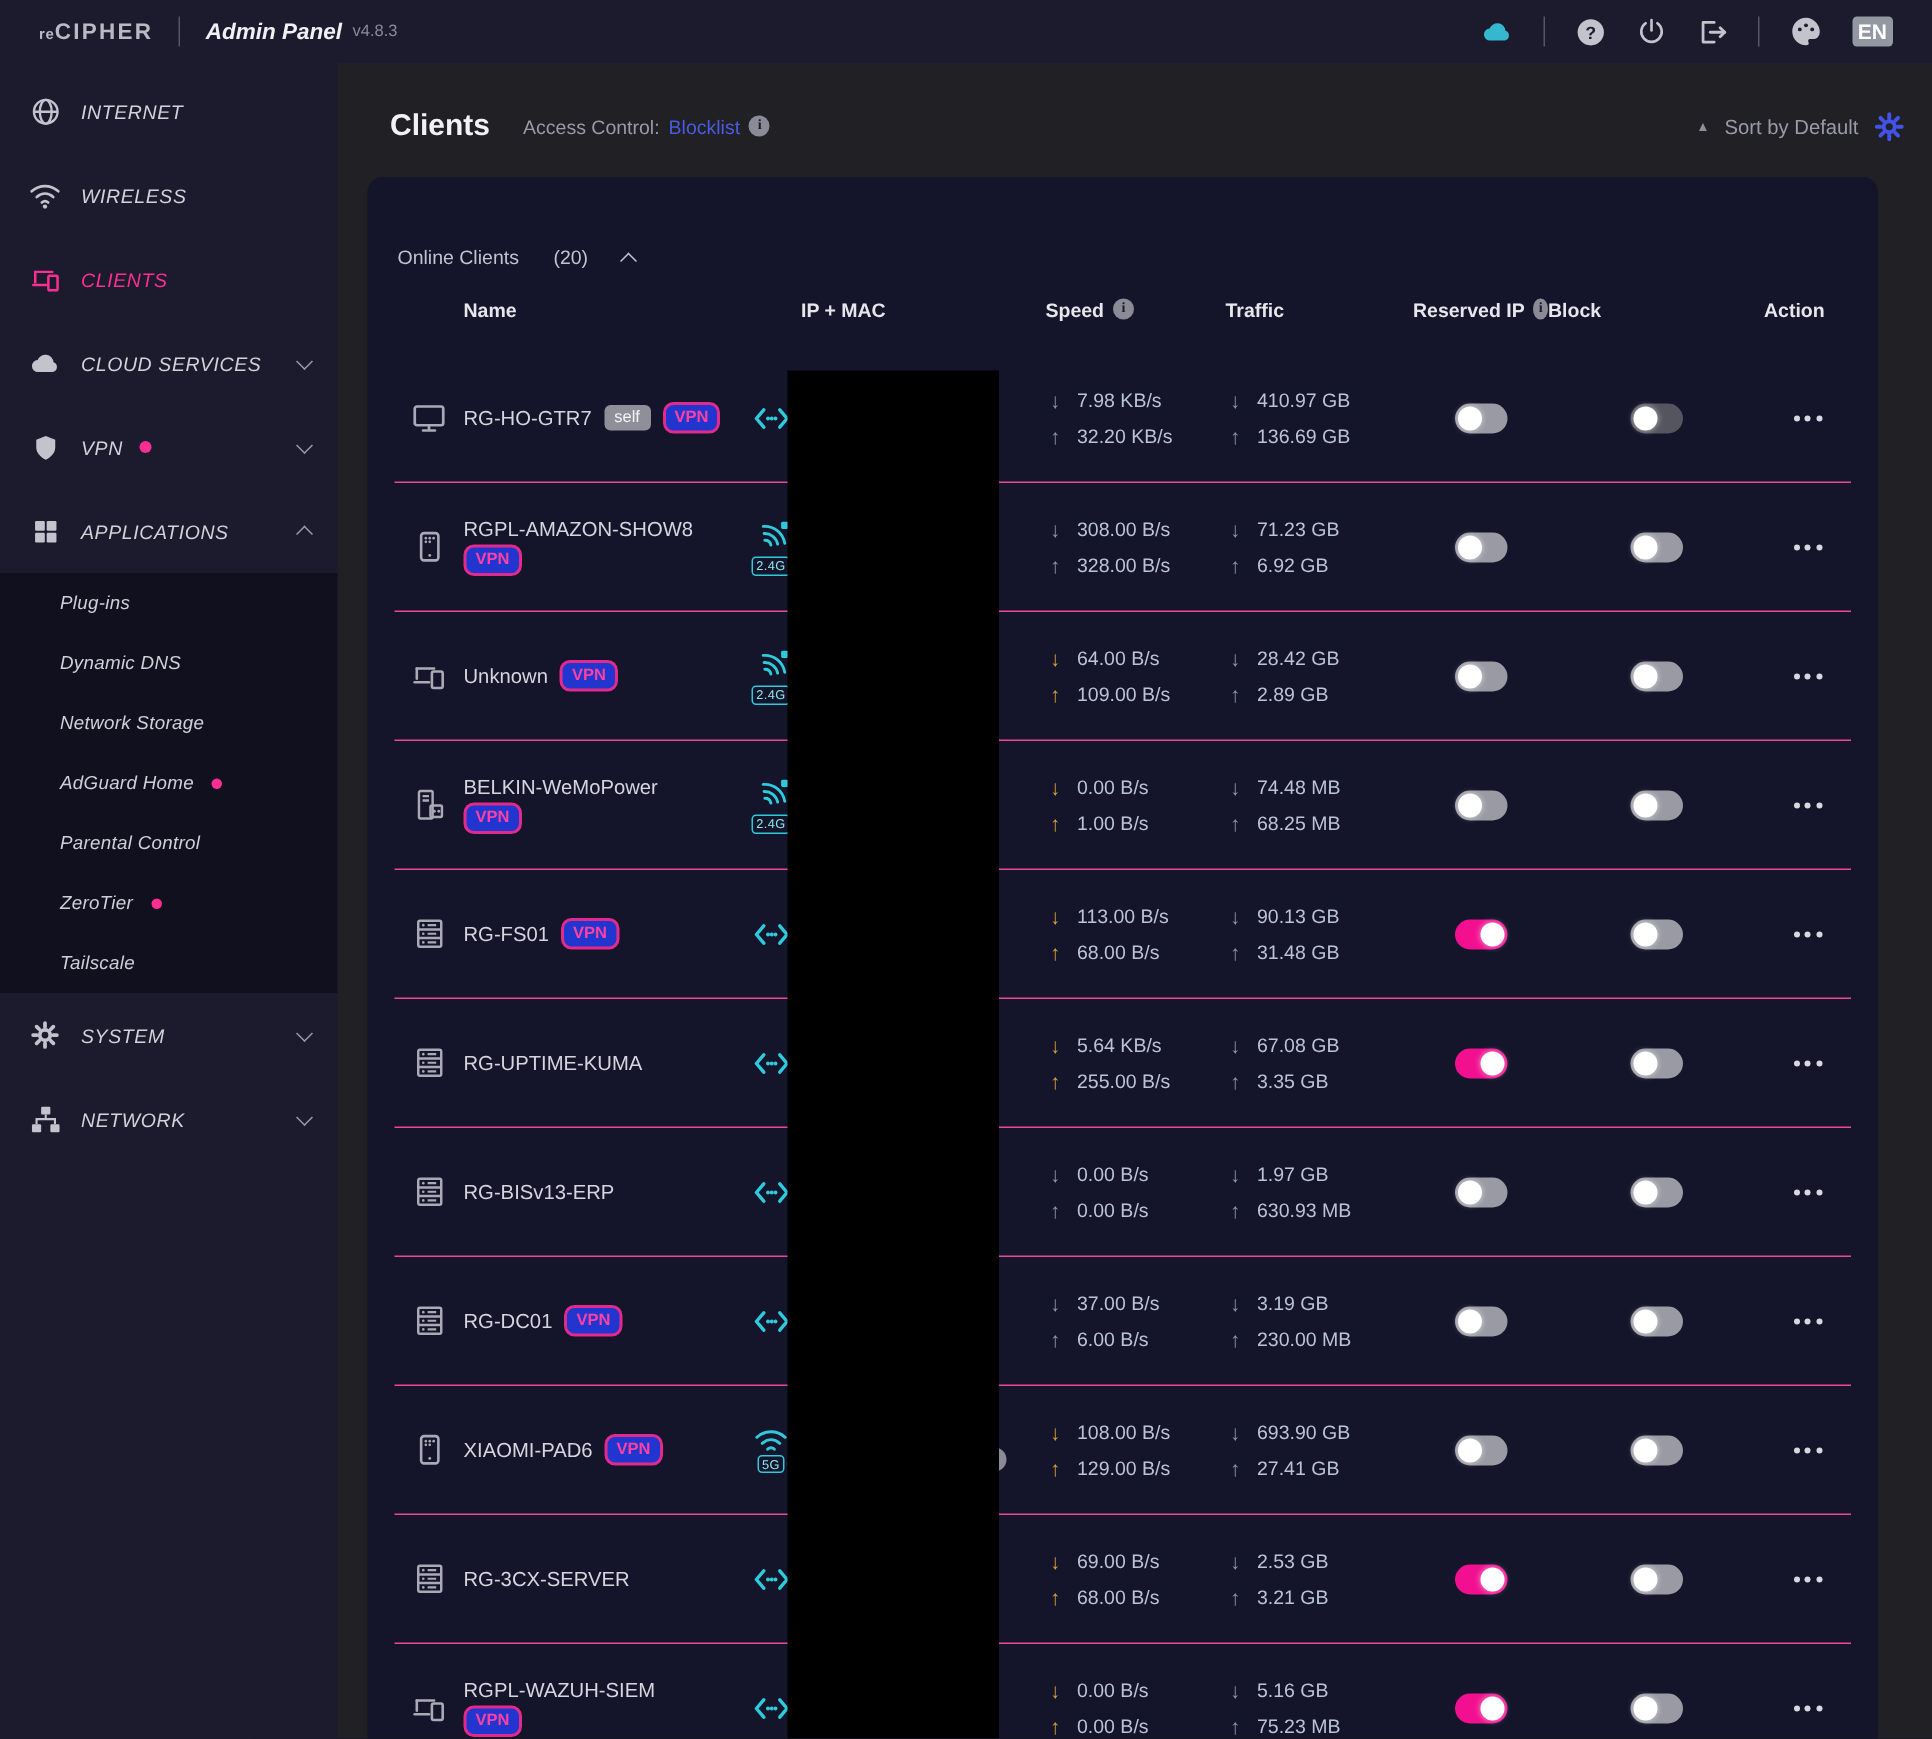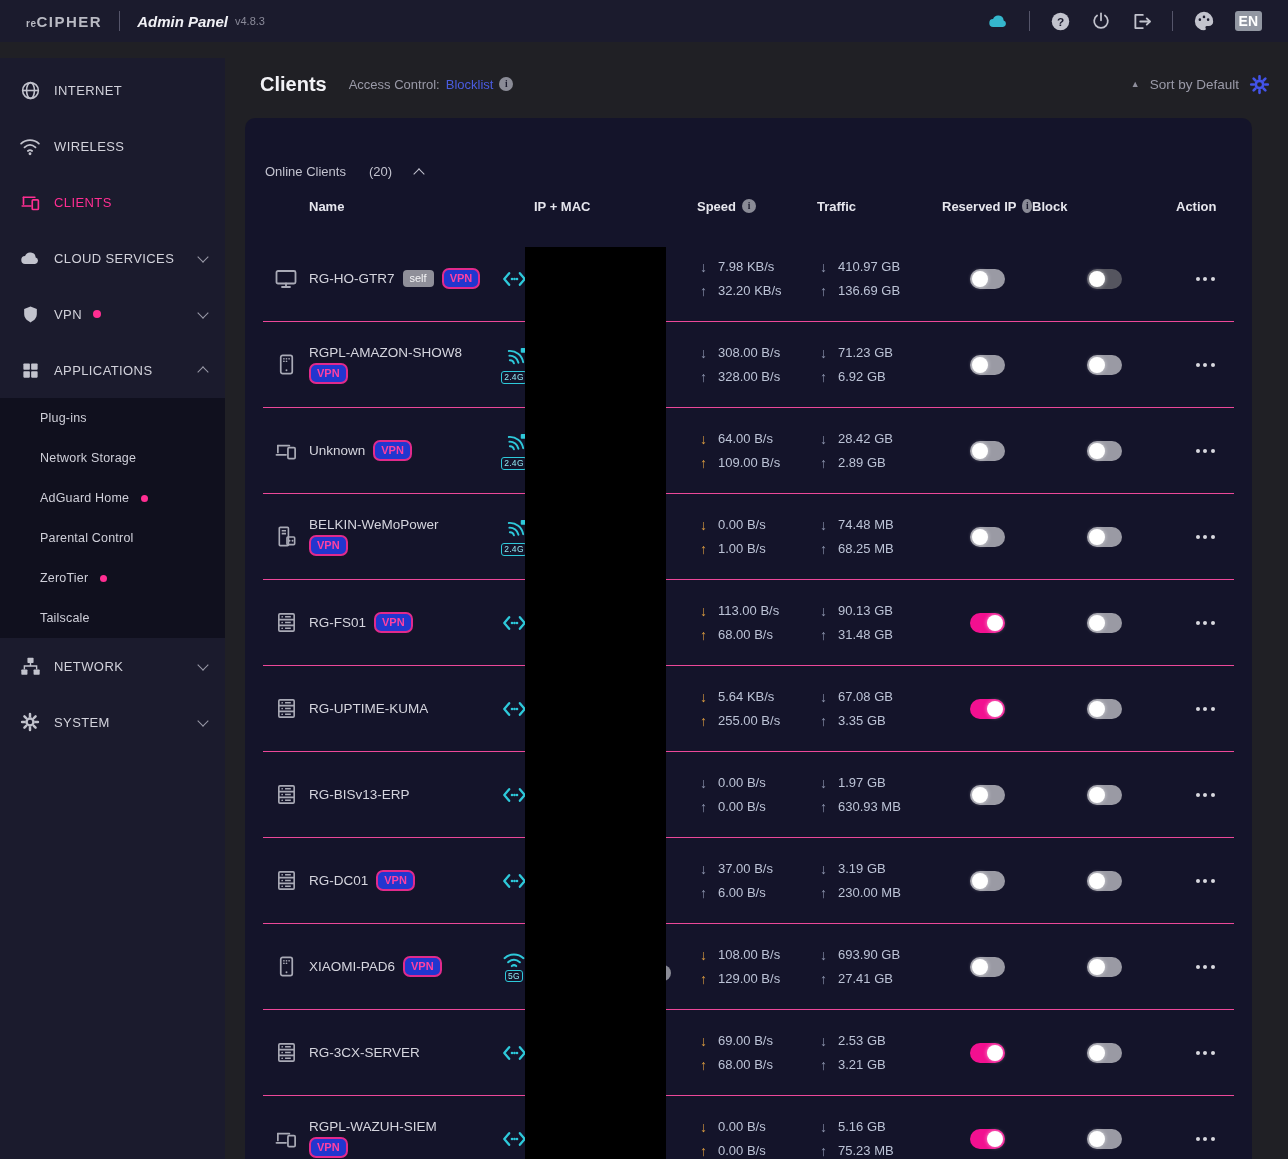--- a/index.html
+++ b/index.html
@@ -17,21 +17,21 @@
   .logo .cipher{font-size:15px;font-weight:bold;letter-spacing:1.5px;}
   .tb-div{width:1px;height:20px;background:#55556a;margin:0 17px;}
   .tb-title{font-size:15px;font-weight:bold;color:#f0f0f5;font-style:italic;}
   .tb-ver{font-size:11px;color:#8a8a99;margin-left:7px;}
   .tb-right{margin-left:auto;display:flex;align-items:center;gap:20px;}
   .tb-ic{color:#c2c3cd;cursor:pointer;display:flex;align-items:center;}
   .tb-ic.cloud{color:#35b7cd;}
   .en-badge{background:#9297a2;color:#fff;font-size:14px;font-weight:bold;
     border-radius:3px;padding:3px 4px;line-height:1;}
   
-  .sidebar{position:absolute;left:0;top:58px;width:225px;bottom:0;background:#1b1b2d;z-index:10;}
+  .sidebar{position:absolute;left:0;top:42px;width:225px;bottom:0;background:#1b1b2d;z-index:10;font-style:italic;}
   .side-item{height:56px;display:flex;align-items:center;padding:0 18px 0 19px;cursor:pointer;
     color:#d2d2db;font-size:13px;letter-spacing:.4px;box-sizing:border-box;}
   .side-item .s-ic{width:22px;display:flex;justify-content:center;margin-right:13px;color:#c2c3cd;}
   .side-item.active{color:#ff2e92;}
   .side-item.active .s-ic{color:#ff2e92;}
   .side-item .chev{margin-left:auto;}
   .chev{width:7px;height:7px;border-right:1.8px solid #9a9aa8;border-bottom:1.8px solid #9a9aa8;
     display:inline-block;transform:rotate(45deg);margin-top:-3px;}
   .chev.up{transform:rotate(-135deg);margin-top:4px;}
   .pdot{width:8px;height:8px;border-radius:50%;background:#ff2e92;display:inline-block;margin-left:11px;}
@@ -224,62 +224,65 @@
         </span>
         <span>APPLICATIONS</span>
         <span class="chev up"></span>
       </div>
     </div>
   <div class="submenu" id="side-sub" style="padding:0;">
       <div class="sub-item">
         <span>Plug-ins</span>
       </div>
       <div class="sub-item">
+        <span>Dynamic DNS</span>
+      </div>
+      <div class="sub-item">
         <span>Network Storage</span>
       </div>
       <div class="sub-item">
         <span>AdGuard Home</span>
         <span class="pdot"></span>
       </div>
       <div class="sub-item">
         <span>Parental Control</span>
       </div>
       <div class="sub-item">
         <span>ZeroTier</span>
         <span class="pdot"></span>
       </div>
       <div class="sub-item">
         <span>Tailscale</span>
       </div>
     </div>
   <div id="side-bottom">
+      <div class="side-item">
+        <span class="s-ic">
+          <svg viewBox="0 0 24 24" width="20" height="20">
+            <g stroke="currentColor" stroke-width="3" stroke-linecap="round">
+              <path d="M18.5 12h3M12 18.5v3M5.5 12h-3M12 5.5v-3M16.6 16.6l2.1 2.1M7.4 7.4L5.3 5.3M16.6 7.4l2.1-2.1M7.4 16.6l-2.1 2.1"></path>
+            </g>
+            <circle cx="12" cy="12" r="4.2" fill="none" stroke="currentColor" stroke-width="3"></circle>
+          </svg>
+        </span>
+        <span>SYSTEM</span>
+        <span class="chev "></span>
+      </div>
       <div class="side-item">
         <span class="s-ic">
           <svg viewBox="0 0 24 24" width="21" height="21">
             <g fill="currentColor">
               <rect x="8.5" y="2" width="7" height="6" rx=".8"></rect>
               <rect x="1.5" y="15.5" width="7" height="6" rx=".8"></rect>
               <rect x="15.5" y="15.5" width="7" height="6" rx=".8"></rect>
             </g>
             <path d="M12 8v3.5M5 15.5v-4h14v4" fill="none" stroke="currentColor" stroke-width="1.6"></path>
           </svg>
         </span>
         <span>NETWORK</span>
-        <span class="chev "></span>
-      </div>
-      <div class="side-item">
-        <span class="s-ic">
-          <svg viewBox="0 0 24 24" width="20" height="20">
-            <g stroke="currentColor" stroke-width="3" stroke-linecap="round">
-              <path d="M18.5 12h3M12 18.5v3M5.5 12h-3M12 5.5v-3M16.6 16.6l2.1 2.1M7.4 7.4L5.3 5.3M16.6 7.4l2.1-2.1M7.4 16.6l-2.1 2.1"></path>
-            </g>
-            <circle cx="12" cy="12" r="4.2" fill="none" stroke="currentColor" stroke-width="3"></circle>
-          </svg>
-        </span>
-        <span>SYSTEM</span>
         <span class="chev "></span>
       </div>
     </div>
 </div>
 
 <div class="main">
   <div class="page-header">
     <span class="pg-title">Clients</span>
     <span class="ac-group">
       <span>Access Control:</span>

